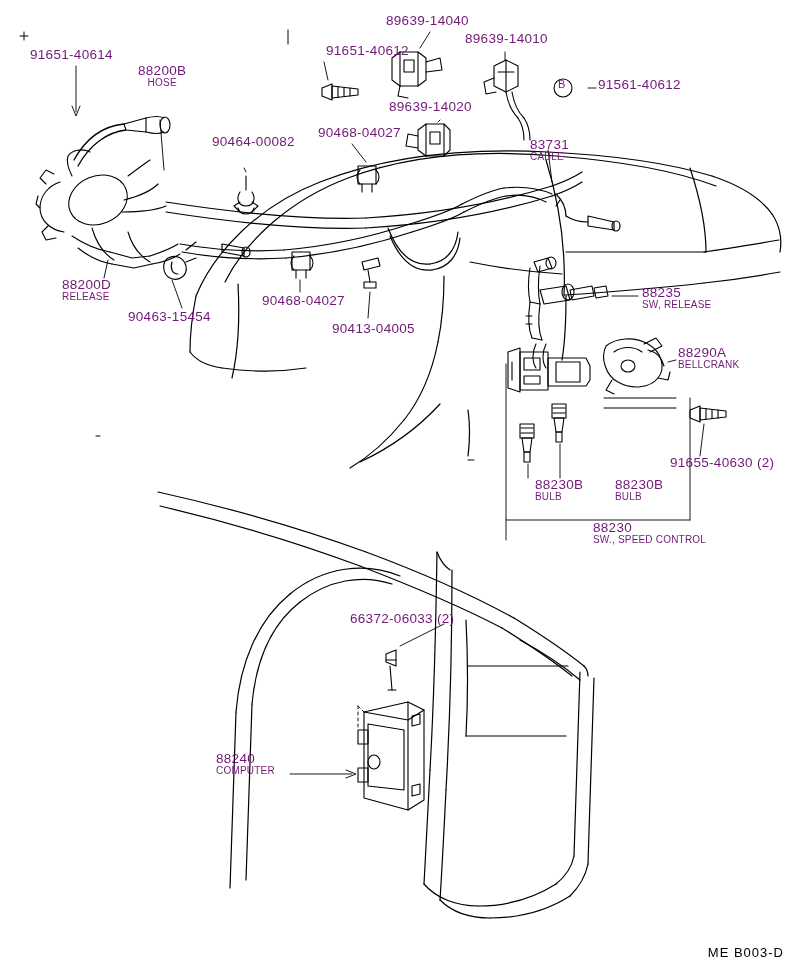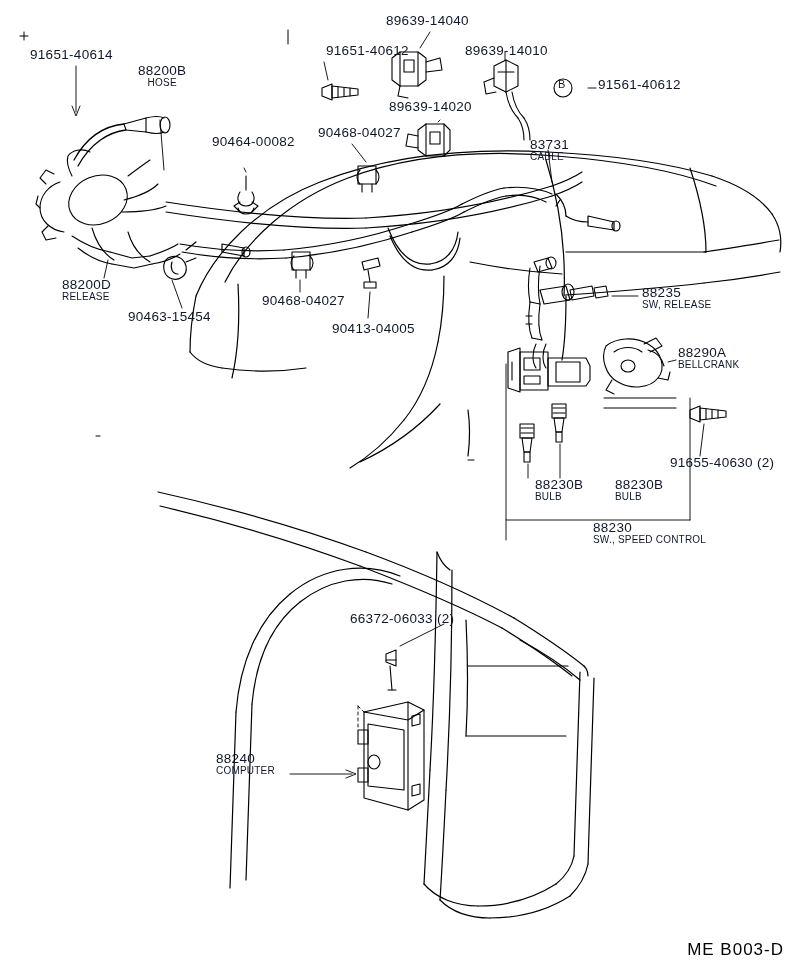--- a/index.html
+++ b/index.html
@@ -18,39 +18,39 @@
     overflow: hidden;
   }
   #art {
     position: absolute;
     left: 0; top: 0;
     width: 800px;
     height: 974px;
   }
   .lbl {
     position: absolute;
-    color: #0f172a;
+    color: #701a75;
     white-space: nowrap;
     line-height: 1.05;
   }
   .lbl .pn {
     display: block;
     font-size: 13.5px;
     letter-spacing: 0.3px;
   }
   .lbl .sub {
     display: block;
     font-size: 10px;
     letter-spacing: 0.2px;
   }
   .footer {
     position: absolute;
     right: 16px;
     bottom: 14px;
-    font-size: 17px;
+    font-size: 13px;
     letter-spacing: 1px;
     color: #000;
   }
 </style>
 </head>
 <body>
 
 <div id="sheet">
 
   <svg id="art" viewBox="0 0 800 974" xmlns="http://www.w3.org/2000/svg">
@@ -385,21 +385,21 @@
   </div>
 
   <div class="lbl" style="left:294px; top:44px;margin-left:32px;">
     <span class="pn">91651-40612</span>
   </div>
 
   <div class="lbl" style="left:386px; top:14px;">
     <span class="pn">89639-14040</span>
   </div>
 
-  <div class="lbl" style="left:465px; top:44px;text-align:center;">
+  <div class="lbl" style="left:465px; top:32px;text-align:center;">
     <span class="pn">89639-14010</span>
   </div>
 
   <div class="lbl" style="left:598px; top:78px;">
     <span class="pn">91561-40612</span>
   </div>
   <div class="lbl" style="left:558px; top:79px; font-size:12px;">
     <span class="pn" style="font-size:11px;">B</span>
   </div>
 

